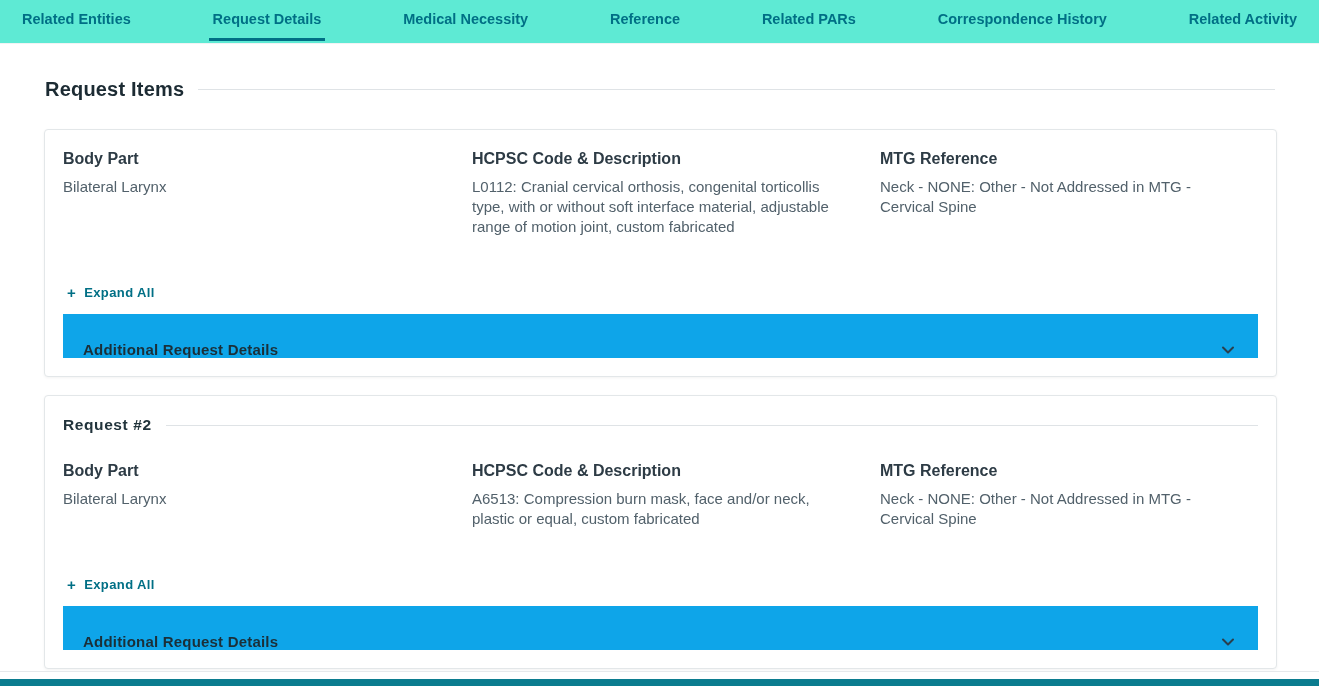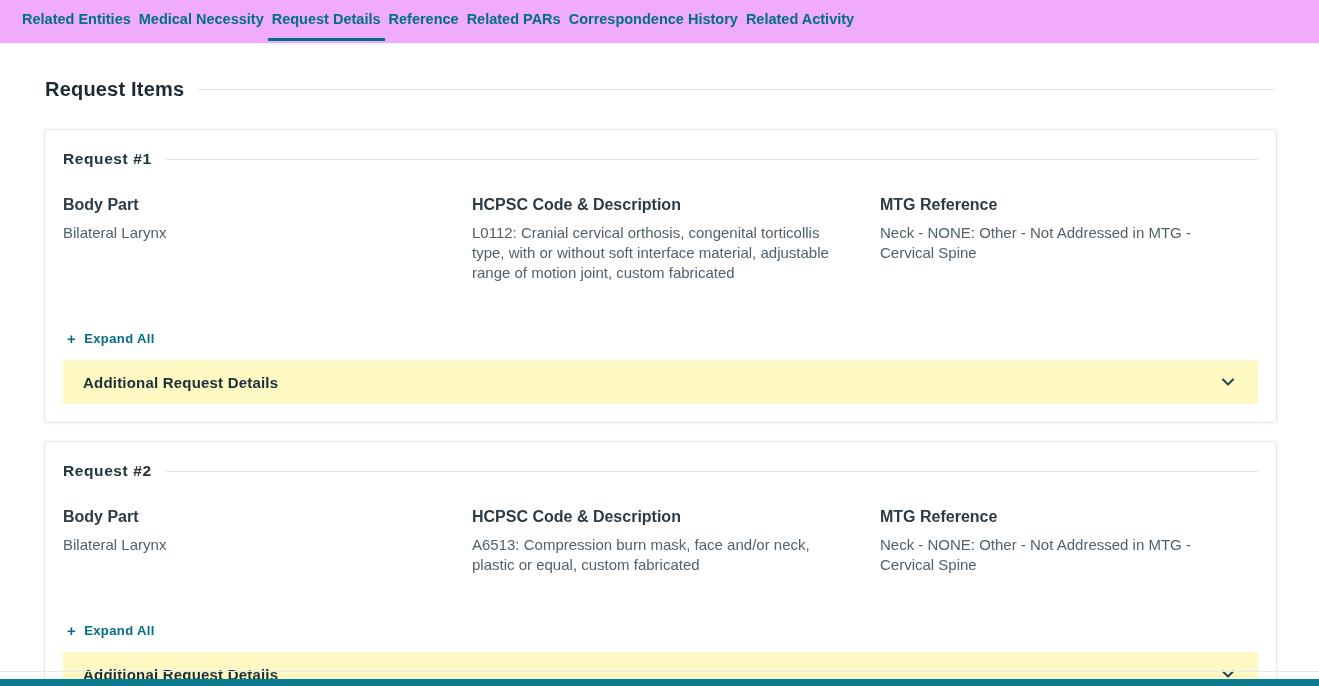--- a/index.html
+++ b/index.html
@@ -7,24 +7,25 @@
     width: 1319px; height: 686px;
     background: #ffffff;
     font-family: "Liberation Sans", "DejaVu Sans", sans-serif;
     overflow: hidden;
     position: relative;
   }
 
   
   .tabbar {
     display: flex;
+    justify-content: space-between;
     align-items: stretch;
     padding: 0 18px;
     height: 44px;
-    background: #f0abfc;
+    background: #5eead4;
     border-bottom: 1px solid #f1f3f4;
   }
   .tab {
     display: flex;
     align-items: center;
     padding: 0 4px;
     font-size: 14.5px;
     font-weight: bold;
     color: #006f85;
     cursor: pointer;
@@ -110,23 +111,23 @@
     cursor: pointer;
     margin: 0 0 14px 4px;
   }
   .plus-icon {
     font-size: 15px;
     font-weight: bold;
     line-height: 1;
   }
   .details-bar {
     display: flex;
-    align-items: center;
+    align-items: flex-end;
     justify-content: space-between;
-    background: #fef9c3;
+    background: #0ea5e9;
     height: 44px;
     padding: 0 22px 0 20px;
     cursor: pointer;
   }
   .details-label {
     font-size: 15px;
     font-weight: bold;
     color: #1b2f38;
     letter-spacing: 0.2px;
   }
@@ -156,40 +157,36 @@
     bottom: 0;
     height: 7px;
     background: #0b7c8f;
   }
 </style>
 </head>
 <body>
 
 <nav class="tabbar">
   <div class="tab">Related Entities</div>
+  <div class="tab active">Request Details</div>
   <div class="tab">Medical Necessity</div>
-  <div class="tab active">Request Details</div>
   <div class="tab">Reference</div>
   <div class="tab">Related PARs</div>
   <div class="tab">Correspondence History</div>
   <div class="tab">Related Activity</div>
 </nav>
 
 <main class="content">
 
   <div class="section-header">
     <h1 class="section-title">Request Items</h1>
     <div class="rule"></div>
   </div>
 
   <section class="card">
-    <div class="card-header">
-      <h2 class="card-title">Request #1</h2>
-      <div class="rule"></div>
-    </div>
 
     <div class="fields">
       <div class="field">
         <div class="field-label">Body Part</div>
         <div class="field-value">Bilateral Larynx</div>
       </div>
       <div class="field">
         <div class="field-label">HCPSC Code &amp; Description</div>
         <div class="field-value">L0112: Cranial cervical orthosis, congenital torticollis type, with or without soft interface material, adjustable range of motion joint, custom fabricated</div>
       </div>

